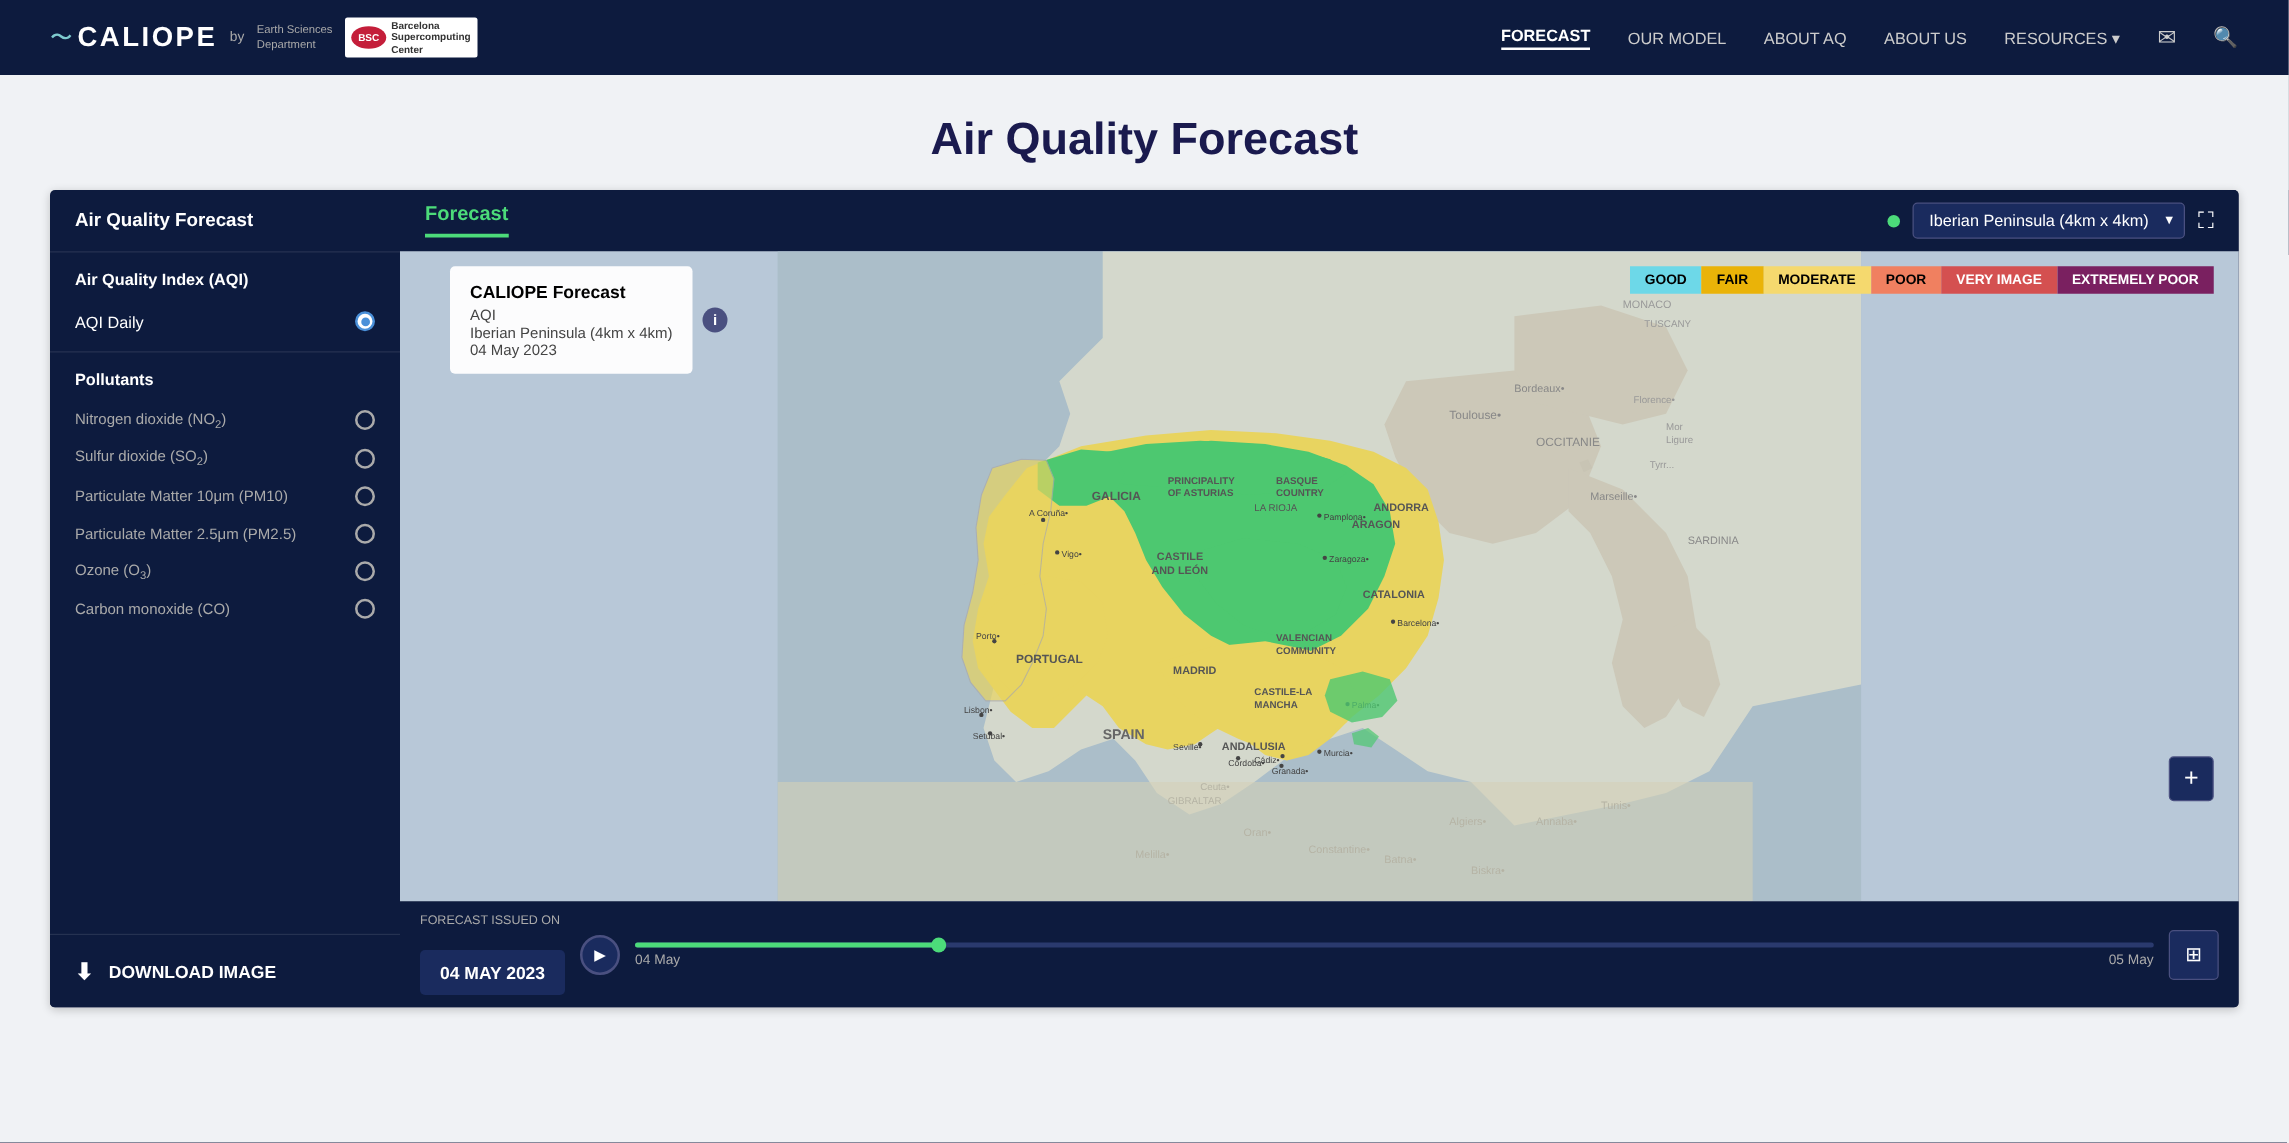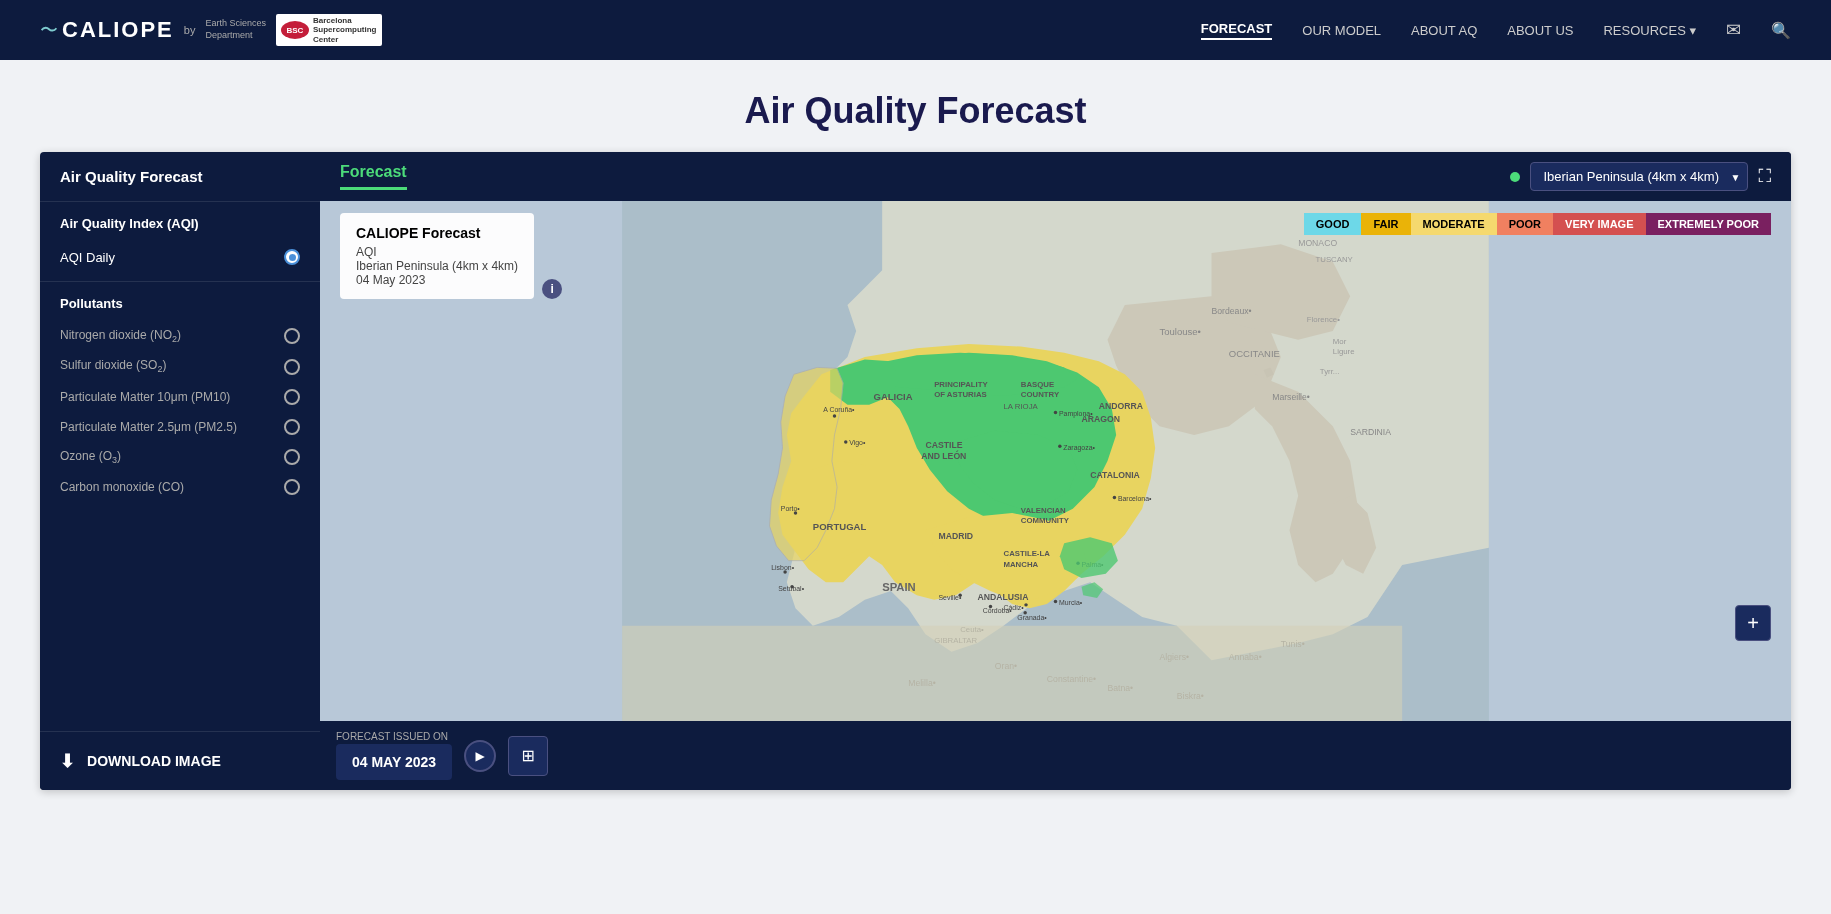--- a/index.html
+++ b/index.html
@@ -666,39 +666,49 @@
       <div class="legend">
         <div class="legend-item good">GOOD</div>
         <div class="legend-item fair">FAIR</div>
         <div class="legend-item moderate">MODERATE</div>
         <div class="legend-item poor">POOR</div>
         <div class="legend-item very-poor">VERY IMAGE</div>
         <div class="legend-item extremely-poor">EXTREMELY POOR</div>
       </div>
 
       <div class="map-info">
-        <div style="display:flex;align-items:flex-end;gap:8px;">
+        <div style="display:flex;align-items:center;gap:8px;margin-left:20px;">
           <div class="info-box">
             <div class="info-title">CALIOPE Forecast</div>
             <div class="info-detail">AQI</div>
             <div class="info-detail">Iberian Peninsula (4km x 4km)</div>
             <div class="info-detail">04 May 2023</div>
           </div>
           <div class="info-icon-btn">i</div>
         </div>
       </div>
 
       <div class="zoom-btn">+</div>
     </div>
 
     <div class="map-footer">
-      <div style="display:flex;flex-direction:column;gap:2px;">
+      <div style="display:flex;flex-direction:column;gap:18px;">
         <div style="color:#aaa;font-size:10px;">FORECAST ISSUED ON</div>
         <div class="forecast-date">04 MAY 2023</div>
       </div>
       <div class="play-btn">▶</div>
+      <div class="timeline">
+        <div class="timeline-track">
+          <div class="timeline-progress"></div>
+          <div class="timeline-handle"></div>
+        </div>
+        <div class="timeline-labels">
+          <span>04 May</span>
+          <span>05 May</span>
+        </div>
+      </div>
       <div class="layers-btn">
         <span>⊞</span>
       </div>
     </div>
   </div>
 
 </div>
 
 </body></html>

